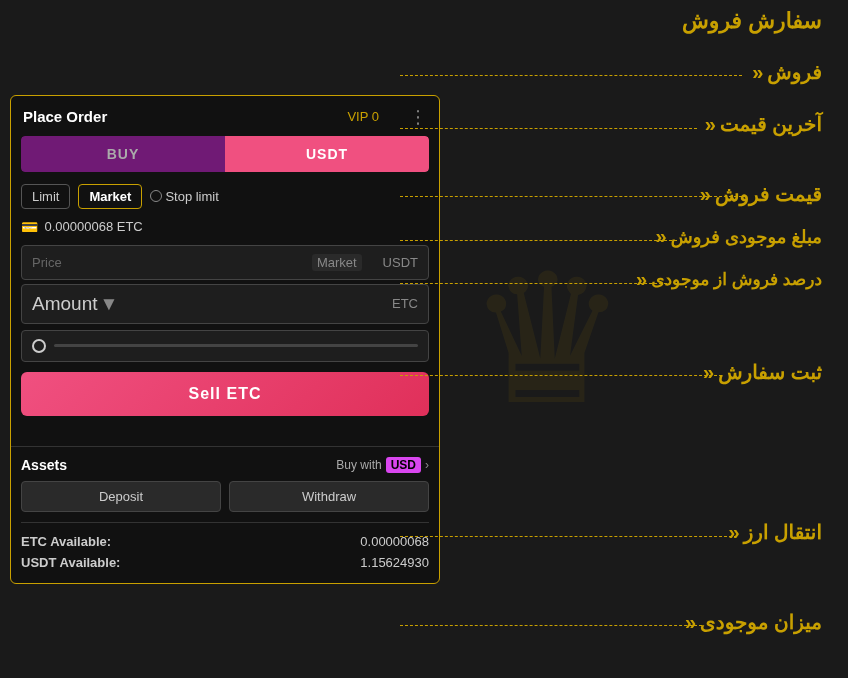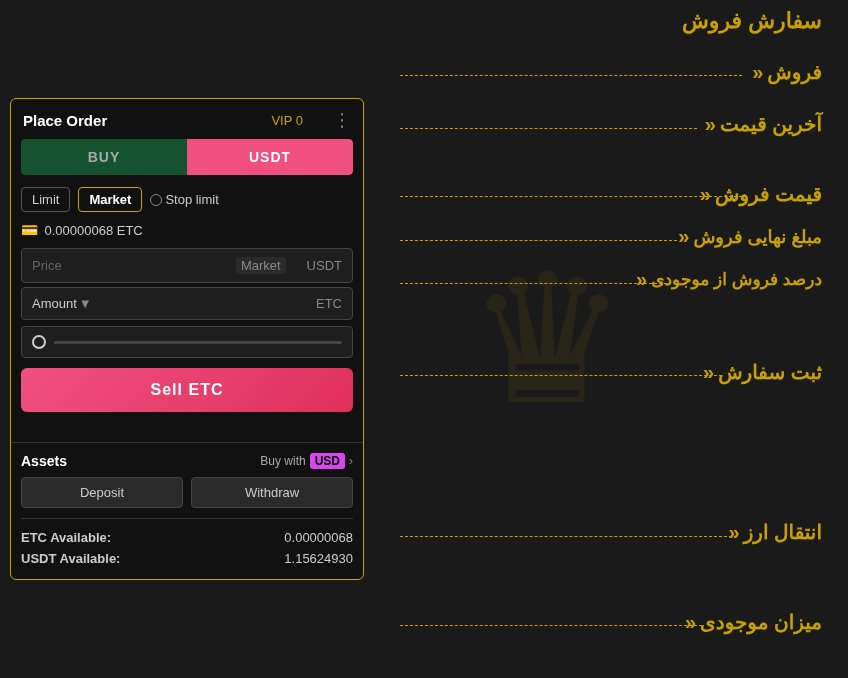--- a/index.html
+++ b/index.html
@@ -28,21 +28,21 @@
       right: 220px;
       top: 50%;
       transform: translateY(-50%);
       font-size: 180px;
       opacity: 0.08;
       color: #c8a000;
       pointer-events: none;
       z-index: 0;
     }
     .panel {
-      width: 354px;
+      width: 430px;
       border: 1.5px solid #c8a000;
       border-radius: 6px;
       background: #111111;
       position: relative;
       z-index: 1;
       padding-bottom: 0;
     }
     
     .panel-header {
       display: flex;
@@ -74,21 +74,21 @@
     
     .tabs {
       display: flex;
       margin: 0 10px 8px 10px;
       gap: 0;
       border-radius: 4px;
       overflow: hidden;
     }
     .tab-buy {
       flex: 1;
-      background: #14532d;
+      background: #701a75;
       color: #aaa;
       border: none;
       padding: 10px 0;
       font-size: 14px;
       font-weight: bold;
       cursor: pointer;
       letter-spacing: 1px;
       border-radius: 4px 0 0 4px;
     }
     .tab-sell {
@@ -189,21 +189,21 @@
     .input-suffix-highlight {
       color: #888;
       font-size: 13px;
       margin-left: 4px;
       background: #2a2a2a;
       padding: 1px 5px;
       border-radius: 3px;
     }
     .amount-label {
       color: #ccc;
-      font-size: 13px;
+      font-size: 19px;
       display: flex;
       align-items: center;
       gap: 2px;
       white-space: nowrap;
     }
     
     .slider-row {
       margin: 6px 10px;
     }
     .slider-container {
@@ -450,21 +450,21 @@
       <span class="ann-text">آخرین قیمت</span>
     </div>
 
     <div style="position:absolute; top:182px; right:10px; display:flex; align-items:center; gap:4px;">
       <span class="arrow-double">»</span>
       <span class="ann-text">قیمت فروش</span>
     </div>
 
     <div style="position:absolute; top:225px; right:10px; display:flex; align-items:center; gap:4px;">
       <span class="arrow-double">»</span>
-      <span class="ann-text" style="font-size:18px;">مبلغ نهایی فروش</span>
+      <span class="ann-text" style="font-size:18px;">مبلغ موجودی فروش</span>
     </div>
 
     <div style="position:absolute; top:268px; right:10px; display:flex; align-items:center; gap:4px;">
       <span class="arrow-double">»</span>
       <span class="ann-text" style="font-size:17px;">درصد فروش از موجودی</span>
     </div>
 
     <div style="position:absolute; top:360px; right:10px; display:flex; align-items:center; gap:4px;">
       <span class="arrow-double">»</span>
       <span class="ann-text">ثبت سفارش</span>

